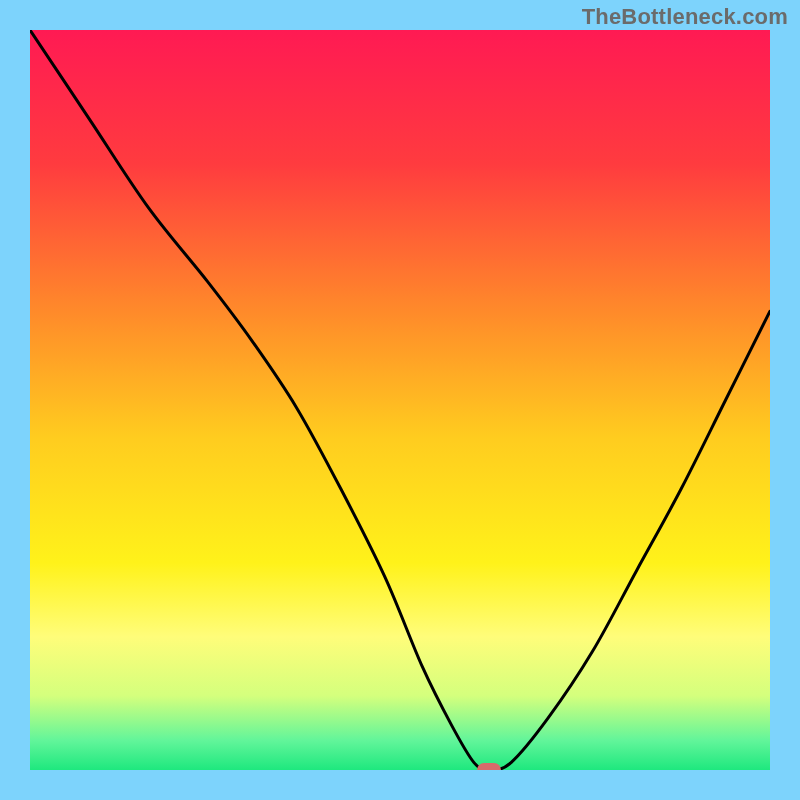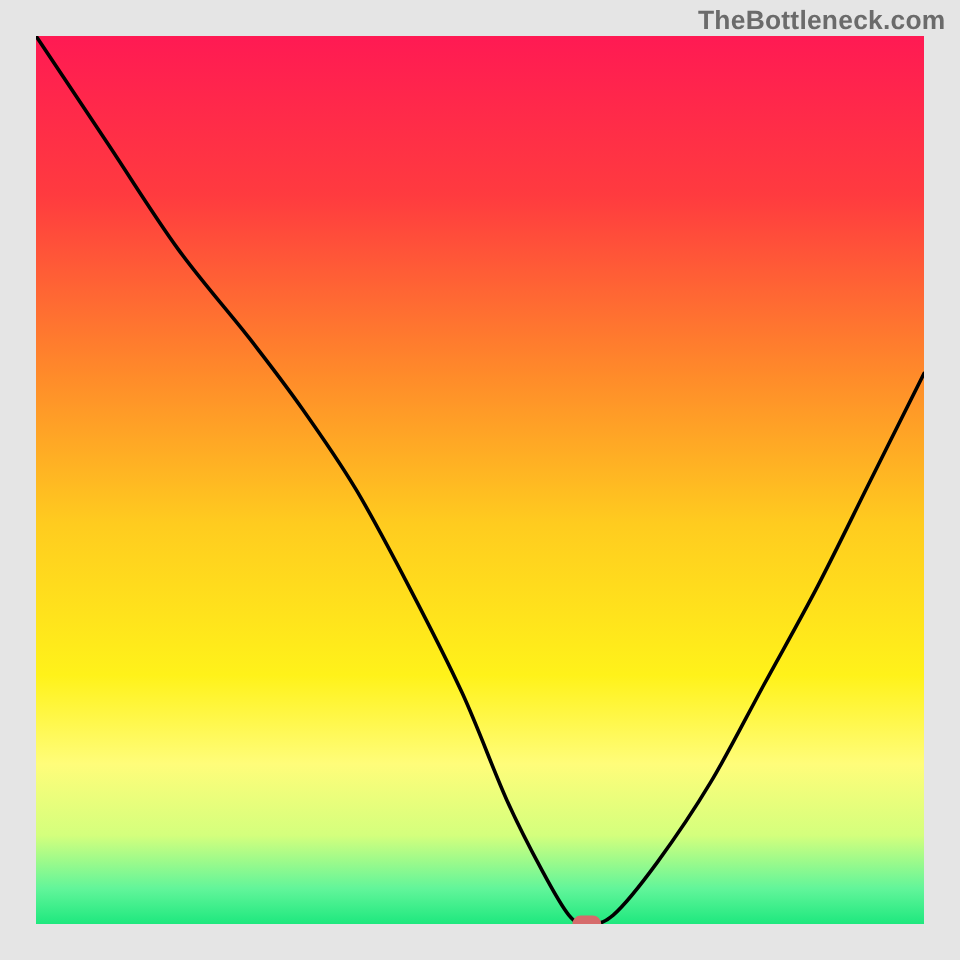--- a/index.html
+++ b/index.html
@@ -7,21 +7,21 @@
     padding: 0;
     width: 800px;
     height: 800px;
     background: #000;
     overflow: hidden;
   }
   .frame {
     position: relative;
     width: 800px;
     height: 800px;
-    background: #e5e5e5;
+    background: #7dd3fc;
   }
   .plot {
     position: absolute;
     left: 30px;
     top: 30px;
     width: 740px;
     height: 740px;
     overflow: hidden;
   }
   .bg {

